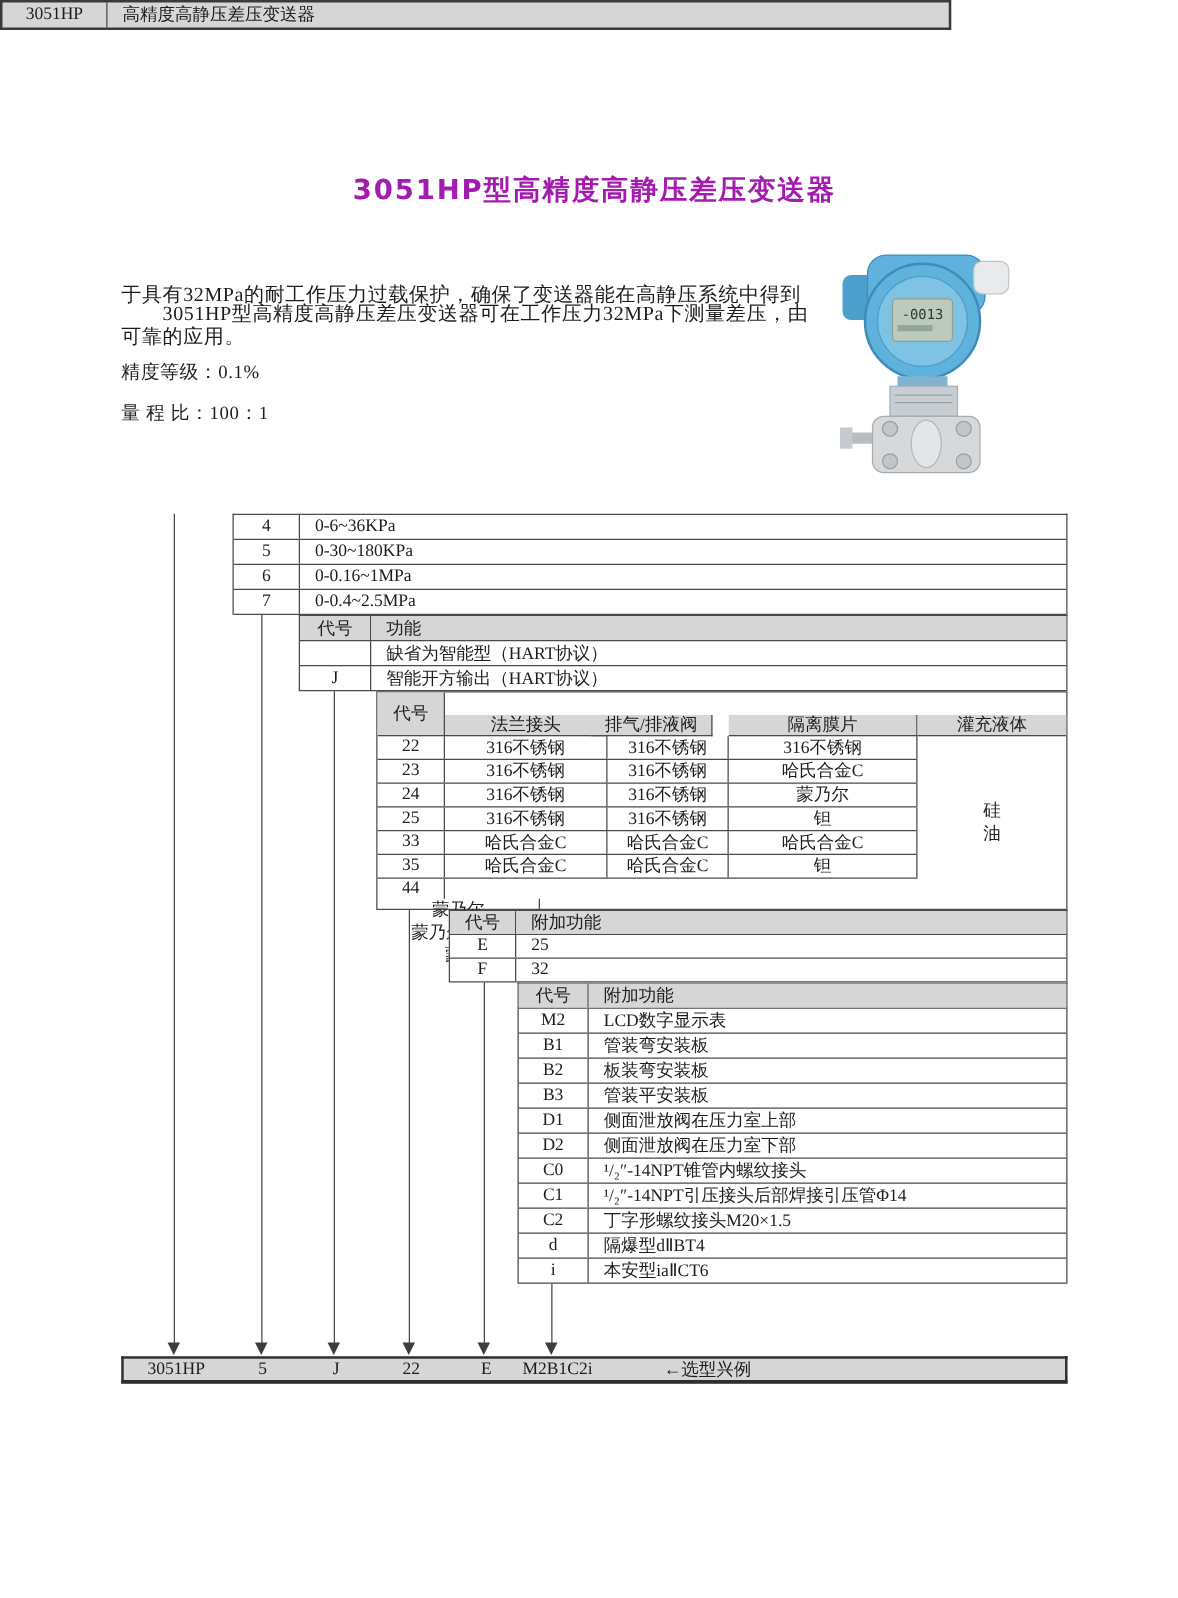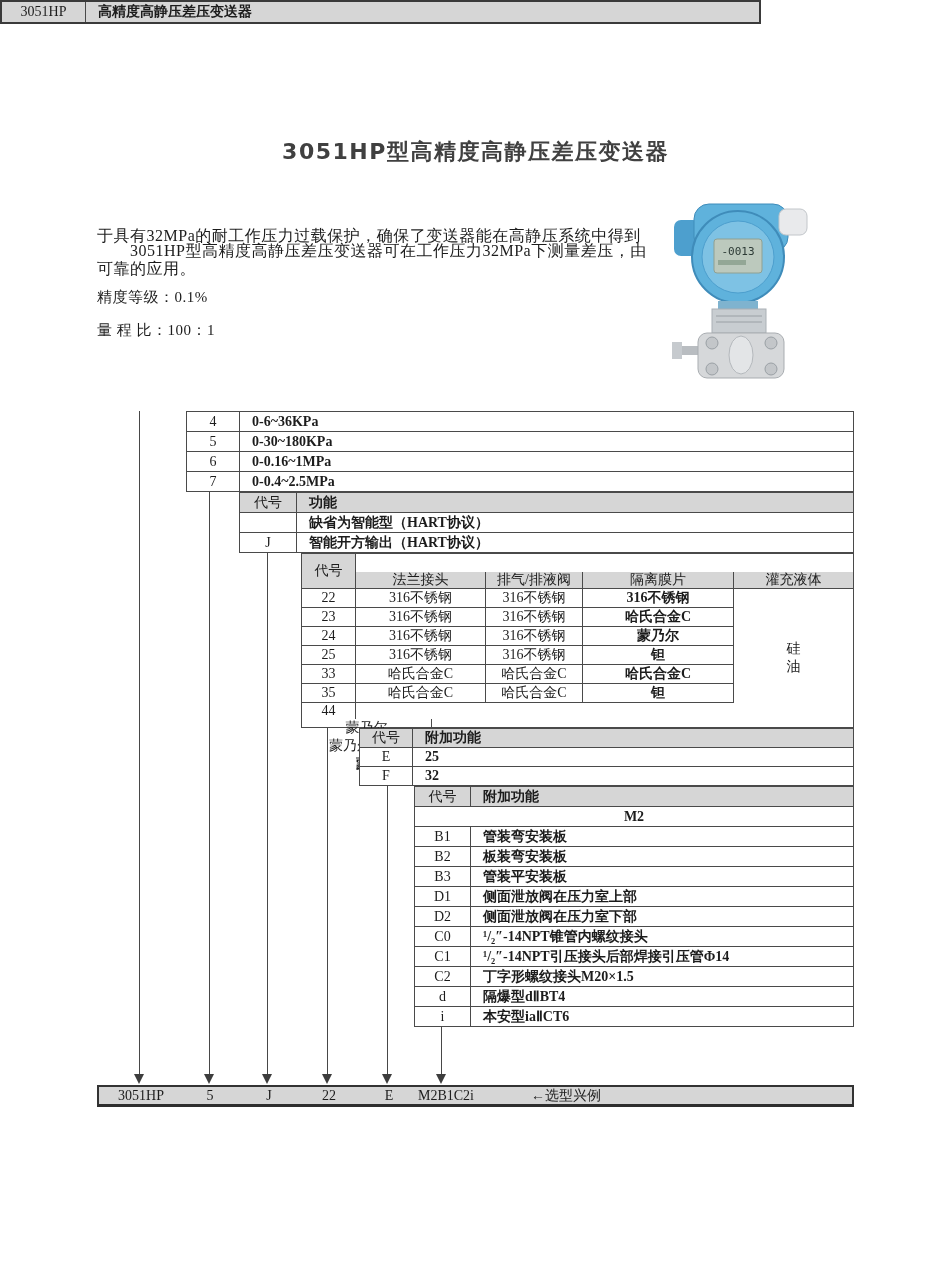--- a/index.html
+++ b/index.html
@@ -8,60 +8,60 @@
     --ink:#1c1c1c;
   }
   html,body{margin:0;padding:0;background:#ffffff;}
   .page{
     position:relative;width:942px;height:1278px;background:#fff;overflow:hidden;
     font-family:"Liberation Serif",serif;color:var(--ink);
   }
   
   .title{
     position:absolute;left:97px;top:137px;width:757px;text-align:center;
-    font-family:"DejaVu Sans",sans-serif;font-weight:700;font-size:22px;letter-spacing:1.5px;color:#404040;
+    font-family:"DejaVu Sans",sans-serif;font-weight:700;font-size:22px;letter-spacing:1.5px;color:#a21caf;
   }
   .intro-line{position:absolute;left:97px;width:580px;font-size:16px;letter-spacing:.5px;white-space:nowrap;}
   .il0{top:193px;padding-left:33px;margin-top:48px;}
   .il1{top:226px;}
   .il2{top:259px;}
   .spec{position:absolute;left:97px;font-size:15px;letter-spacing:.5px;white-space:nowrap;}
   .s0{top:288px;text-align:center;}
   .s1{top:321px;}
   
   .product{position:absolute;left:672px;top:198px;width:138px;height:184px;}
   
   .tbl{position:absolute;box-sizing:border-box;border:1px solid var(--bc);border-bottom:0;background:#fff;}
   .trow{display:flex;box-sizing:border-box;border-bottom:1px solid var(--bc);}
   .cell{
     display:flex;align-items:center;justify-content:center;box-sizing:border-box;
     border-right:1px solid var(--bc);font-size:14px;white-space:nowrap;overflow:visible;
   }
-  .cell:last-child{border-right:0;flex:1;font-weight:bold;}
+  .cell:last-child{border-right:0;flex:1;}
   .val{justify-content:flex-start;padding-left:12px;}
   .hd{background:var(--hd);}
   
   .t0{left:97px;top:392px;width:757px;height:20px;border:2px solid #3a3a3a;background:var(--hd);display:flex;}
   .t0 .cell{font-size:14px;}
   .w84{width:84px;flex:none;}
   
   .t1{left:186px;top:411px;width:668px;}
   .t1 .trow{height:20px;}
   .w53{width:53px;flex:none;}
   
   .t2{left:239px;top:492px;width:615px;}
   .t2 .trow{height:20px;}
   .w57{width:57px;flex:none;}
   
   .t3{left:301px;top:553px;width:553px;height:175px;border-bottom:1px solid var(--bc);}
   .t3 .abs{position:absolute;box-sizing:border-box;display:flex;align-items:center;justify-content:center;font-size:14px;}
   .m-code{left:0;top:0;width:54px;height:35px;background:var(--hd);border-right:1px solid var(--bc);border-bottom:1px solid var(--bc);}
   .m-group{left:54px;top:0;width:497px;height:18px;background:var(--hd);border-bottom:1px solid var(--bc);}
   .m1{left:54px;top:18px;width:130px;height:17px;background:var(--hd);border-right:1px solid var(--bc);border-bottom:1px solid var(--bc);}
-  .m2{left:184px;top:18px;width:97px;height:17px;background:var(--hd);border-right:1px solid var(--bc);border-bottom:1px solid var(--bc);}
+  .m2{left:171px;top:18px;width:97px;height:17px;background:var(--hd);border-right:1px solid var(--bc);border-bottom:1px solid var(--bc);}
   .m3{left:281px;top:18px;width:151px;height:17px;background:var(--hd);border-right:1px solid var(--bc);border-bottom:1px solid var(--bc);}
   .m4{left:432px;top:18px;width:119px;height:17px;background:var(--hd);border-bottom:1px solid var(--bc);}
   .m-rows{position:absolute;left:0;top:35px;width:432px;height:138px;display:flex;flex-direction:column;}
   .m-rows .trow{flex:1;}
   .m-rows .trow:last-child{border-bottom:0;flex-direction:column;}
   .w54{width:54px;flex:none;}
   .w130{width:130px;flex:none;}
   .w97{width:97px;flex:none;}
   .w151{width:151px;flex:none;border-right:1px solid var(--bc) !important;}
   .m-fill{left:432px;top:35px;width:119px;height:138px;flex-direction:column;justify-content:space-evenly;}
@@ -263,20 +263,21 @@
 
   <div class="tbl t5">
     <div class="trow">
       <div class="cell w56 hd">代号</div>
       <div class="cell val hd">附加功能</div>
     </div>
     <div>
 
         <div class="trow">
           <div class="cell w56">M2</div>
+          <div class="cell val">LCD数字显示表</div>
         </div>
 
         <div class="trow">
           <div class="cell w56">B1</div>
           <div class="cell val">管装弯安装板</div>
         </div>
 
         <div class="trow">
           <div class="cell w56">B2</div>
           <div class="cell val">板装弯安装板</div>

